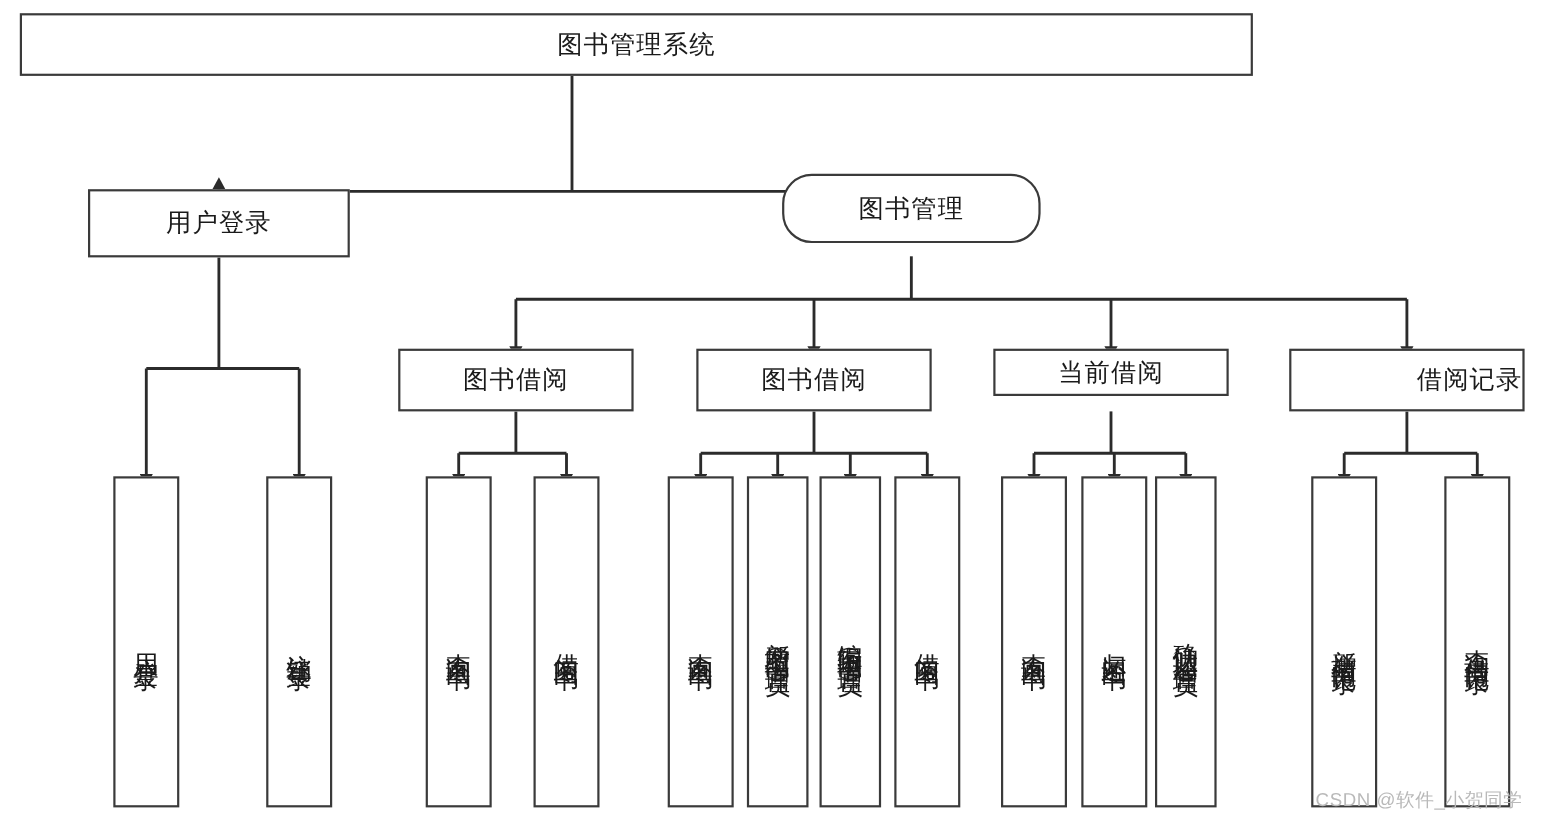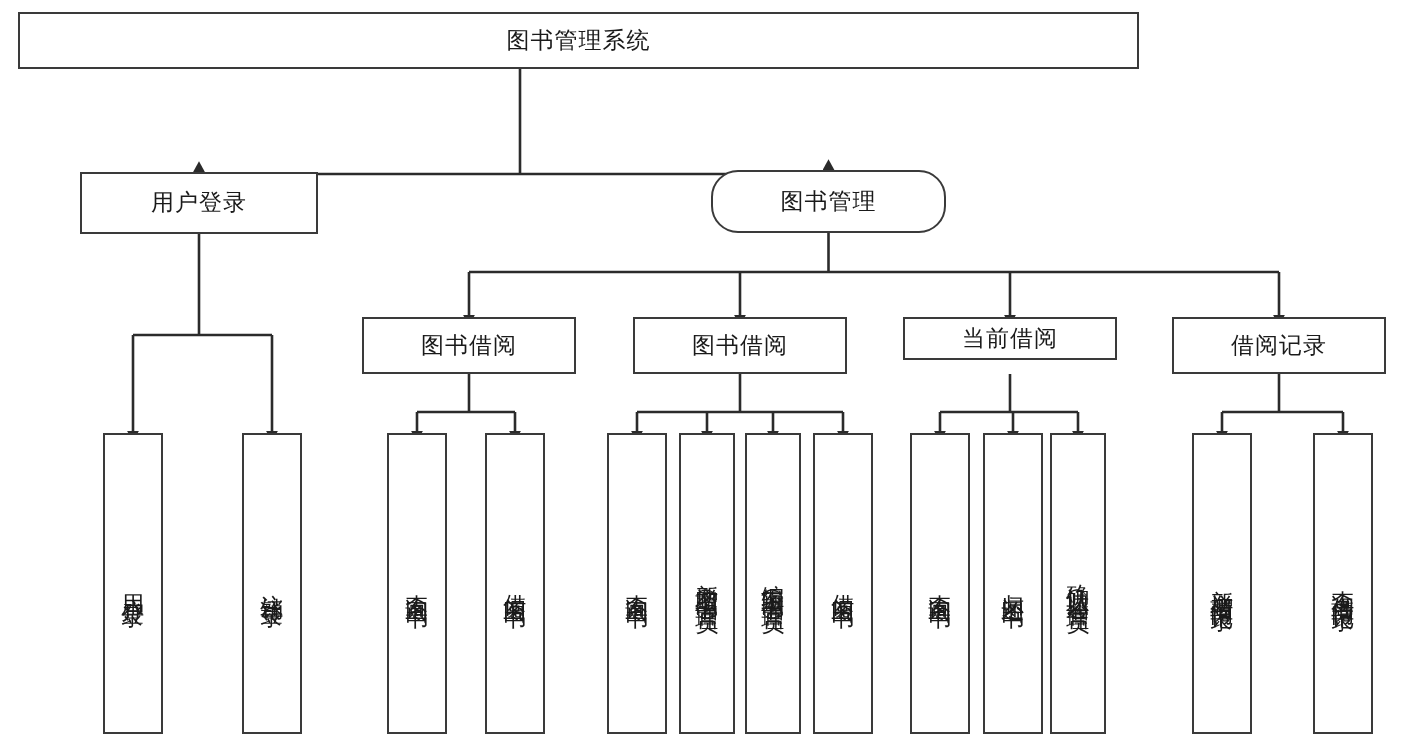--- a/index.html
+++ b/index.html
@@ -113,33 +113,33 @@
       </g>
   </svg>
 
   <div id="nodes-layer">
       <div class="node h root" style="left: 18px; top: 12px; width: 1121px; height: 57px;">
         <span>图书管理系统</span>
       </div>
       <div class="node h" style="left: 80px; top: 172px; width: 238px; height: 62px;">
         <span>用户登录</span>
       </div>
-      <div class="node h" style="left: 711px; top: 170px; width: 235px; height: 63px; border-radius: 27px;">
+      <div class="node h" style="left: 711px; top: 158px; width: 235px; height: 63px; border-radius: 27px;">
         <span>图书管理</span>
       </div>
       <div class="node h" style="left: 362px; top: 317px; width: 214px; height: 57px;">
         <span>图书借阅</span>
       </div>
       <div class="node h" style="left: 633px; top: 317px; width: 214px; height: 57px;">
         <span>图书借阅</span>
       </div>
       <div class="node h" style="left: 903px; top: 317px; width: 214px; height: 43px;">
         <span>当前借阅</span>
       </div>
-      <div class="node h" style="left: 1172px; top: 317px; width: 214px; height: 57px;">
+      <div class="node h" style="left: 1172px; top: 317px; width: 214px; height: 57px; justify-content: flex-end;">
         <span>借阅记录</span>
       </div>
       <div class="node v" style="left: 103px; top: 433px; width: 60px; height: 301px;">
         <span class="vtext">用户登录</span>
       </div>
       <div class="node v" style="left: 242px; top: 433px; width: 60px; height: 301px;">
         <span class="vtext">注销登录</span>
       </div>
       <div class="node v" style="left: 387px; top: 433px; width: 60px; height: 301px;">
         <span class="vtext">查询图书</span>
@@ -169,14 +169,15 @@
         <span class="vtext">确认归还（管理员）</span>
       </div>
       <div class="node v" style="left: 1192px; top: 433px; width: 60px; height: 301px;">
         <span class="vtext">新增借阅记录</span>
       </div>
       <div class="node v" style="left: 1313px; top: 433px; width: 60px; height: 301px;">
         <span class="vtext">查询借阅记录</span>
       </div>
     </div>
 
+  <div class="watermark" style="left: 1196px; top: 716px;">CSDN @软件_小贺同学</div>
 
 </div>
 
 </body></html>

